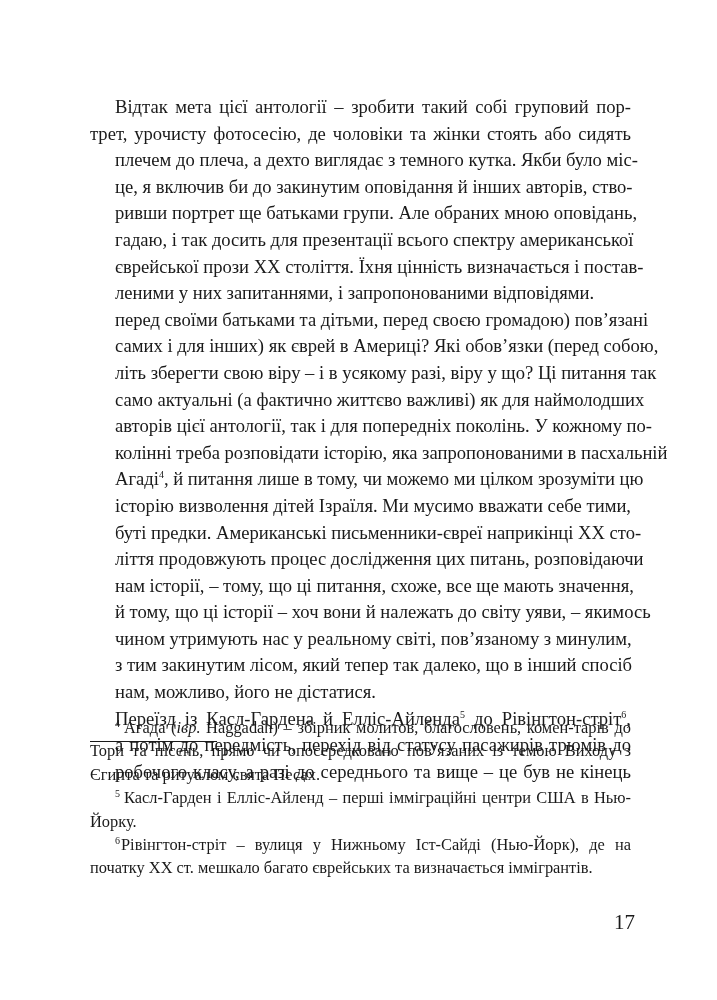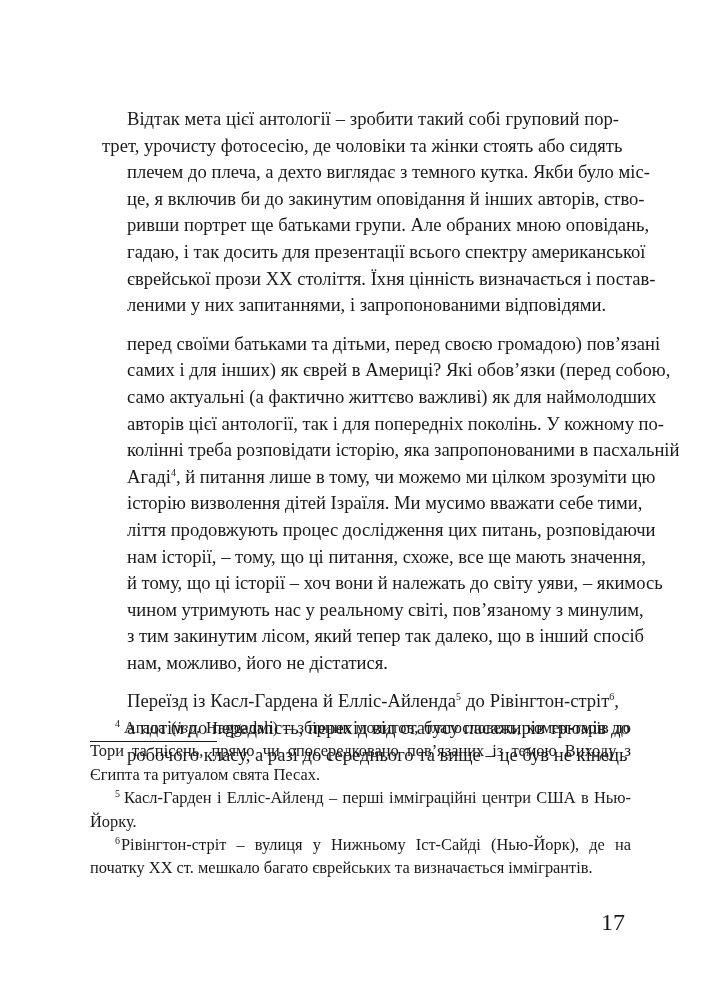--- a/index.html
+++ b/index.html
@@ -22,21 +22,21 @@
       position: absolute;
       left: 0;
       top: 94px;
       width: 541px;
       font-size: 18.6px;
       line-height: 26.6px;
       text-align: justify;
       hyphens: manual;
     }
     .body-text p {
-      margin: 12px;
+      margin: 0;
       text-indent: 25px;
     }
     .line {
       display: block;
       text-align: justify;
       text-align-last: justify;
       white-space: nowrap;
     }
     .line.last {
       text-align-last: left;
@@ -67,23 +67,23 @@
       text-indent: 25px;
     }
     .fn-num {
       font-size: 10px;
       vertical-align: 6px;
       line-height: 0;
       margin-right: 4px;
     }
     .page-number {
       position: absolute;
-      right: 92px;
+      right: 82px;
       top: 910px;
-      font-size: 24px;
+      font-size: 21px;
       line-height: 24px;
     }
     em { font-style: italic; }
   </style>
 </head>
 <body>
 
 <div class="page">
 
   <div class="body-text">
@@ -95,25 +95,27 @@
       <span class="line">це, я включив би до закинутим оповідання й інших авторів, ство-</span>
       <span class="line">ривши портрет ще батьками групи. Але обраних мною оповідань,</span>
       <span class="line">гадаю, і так досить для презентації всього спектру американської</span>
       <span class="line">єврейської прози XX століття. Їхня цінність визначається і постав-</span>
       <span class="line last">леними у них запитаннями, і запропонованими відповідями.</span>
     </p>
 
     <p>
       <span class="line">перед своїми батьками та дітьми, перед своєю громадою) пов’язані</span>
       <span class="line">самих і для інших) як єврей в Америці? Які обов’язки (перед собою,</span>
+      <span class="line">літь зберегти свою віру – і в усякому разі, віру у що? Ці питання так</span>
       <span class="line">само актуальні (а фактично життєво важливі) як для наймолодших</span>
       <span class="line">авторів цієї антології, так і для попередніх поколінь. У кожному по-</span>
       <span class="line">колінні треба розповідати історію, яка запропонованими в пасхальній</span>
       <span class="line"><span>Агаді</span><sup>4</sup><span>, й питання лише в тому, чи можемо ми цілком зрозуміти цю</span></span>
       <span class="line">історію визволення дітей Ізраїля. Ми мусимо вважати себе тими,</span>
+      <span class="line">буті предки. Американські письменники-євреї наприкінці XX сто-</span>
       <span class="line">ліття продовжують процес дослідження цих питань, розповідаючи</span>
       <span class="line">нам історії, – тому, що ці питання, схоже, все ще мають значення,</span>
       <span class="line">й тому, що ці історії – хоч вони й належать до світу уяви, – якимось</span>
       <span class="line">чином утримують нас у реальному світі, пов’язаному з минулим,</span>
       <span class="line">з тим закинутим лісом, який тепер так далеко, що в інший спосіб</span>
       <span class="line last">нам, можливо, його не дістатися.</span>
     </p>
 
     <p>
       <span class="line"><span>Переїзд із Касл-Гардена й Елліс-Айленда</span><sup>5</sup><span> до Рівінгтон-стріт</span><sup>6</sup><span>,</span></span>

